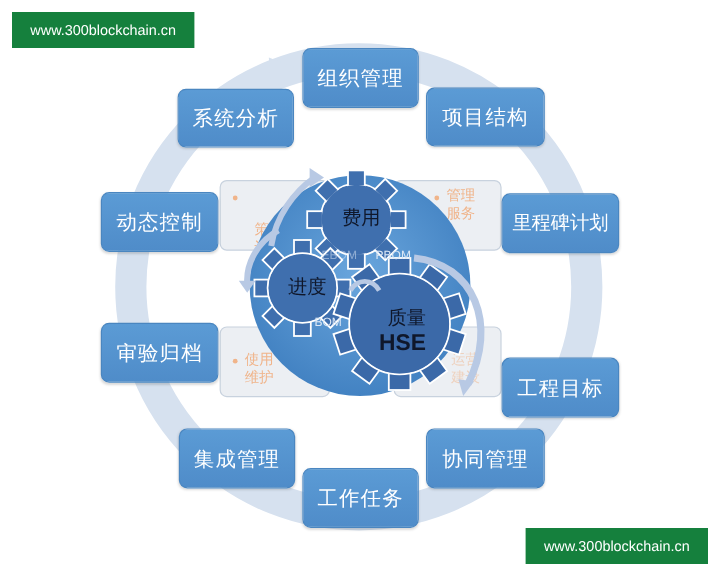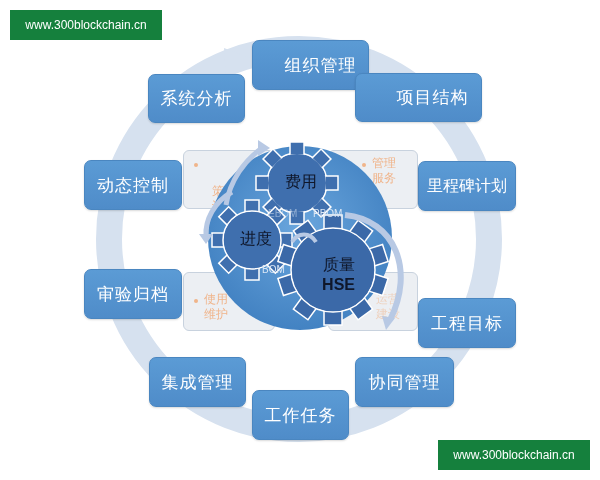--- a/index.html
+++ b/index.html
@@ -119,28 +119,28 @@
   <path d="M232,192 C214,202 205,220 206,236" fill="none" stroke="#b8c9e4" stroke-width="5"></path>
   <polygon points="199,234 213,234 206,244" fill="#b8c9e4"></polygon>
   <path d="M345,215 C395,220 415,270 390,320" fill="none" stroke="#b8c9e4" stroke-width="6"></path>
   <polygon points="382,316 395,318 386,330" fill="#b8c9e4"></polygon>
   <path d="M292,242 C298,232 310,232 316,242" fill="none" stroke="#b8c9e4" stroke-width="4"></path>
 </svg>
 
 <div class="gear-label" style="left:277px;top:172px;width:40px;">费用</div>
 <div class="gear-label" style="left:232px;top:229px;width:40px;">进度</div>
 <div class="gear-label" style="left:311px;top:255px;width:44px;">质量</div>
-<div class="gear-label" style="left:311px;top:276px;width:44px;font-weight:bold;font-size:16px;font-family:'Liberation Sans',sans-serif;">HSE</div>
+<div class="gear-label" style="left:311px;top:276px;width:44px;font-weight:bold;font-size:19px;font-family:'Liberation Sans',sans-serif;">HSE</div>
 
 <div class="small-label" style="left:313px;top:208px;">PBOM</div>
 <div class="small-label" style="left:268px;top:208px;opacity:0.5;">EBOM</div>
 <div class="small-label" style="left:262px;top:264px;">BOM</div>
 
-<div class="node" style="left:252px;top:40px;width:95px;height:48px;padding-left:20px;">组织管理</div>
-<div class="node" style="left:355px;top:73px;width:97px;height:47px;padding-left:28px;">项目结构</div>
+<div class="node" style="left:252px;top:40px;width:95px;height:48px;">组织管理</div>
+<div class="node" style="left:355px;top:73px;width:97px;height:47px;">项目结构</div>
 <div class="node" style="left:418px;top:161px;width:96px;height:48px;font-size:16px;letter-spacing:0;text-align:right;">里程碑计划</div>
 <div class="node" style="left:418px;top:270px;width:96px;height:48px;margin-top:28px;">工程目标</div>
 <div class="node" style="left:355px;top:357px;width:97px;height:48px;">协同管理</div>
 <div class="node" style="left:252px;top:390px;width:95px;height:48px;">工作任务</div>
 <div class="node" style="left:149px;top:357px;width:95px;height:48px;">集成管理</div>
 <div class="node" style="left:84px;top:269px;width:96px;height:48px;">审验归档</div>
 <div class="node" style="left:84px;top:160px;width:96px;height:48px;">动态控制</div>
 <div class="node" style="left:148px;top:74px;width:95px;height:47px;">系统分析</div>
 
 </body></html>

